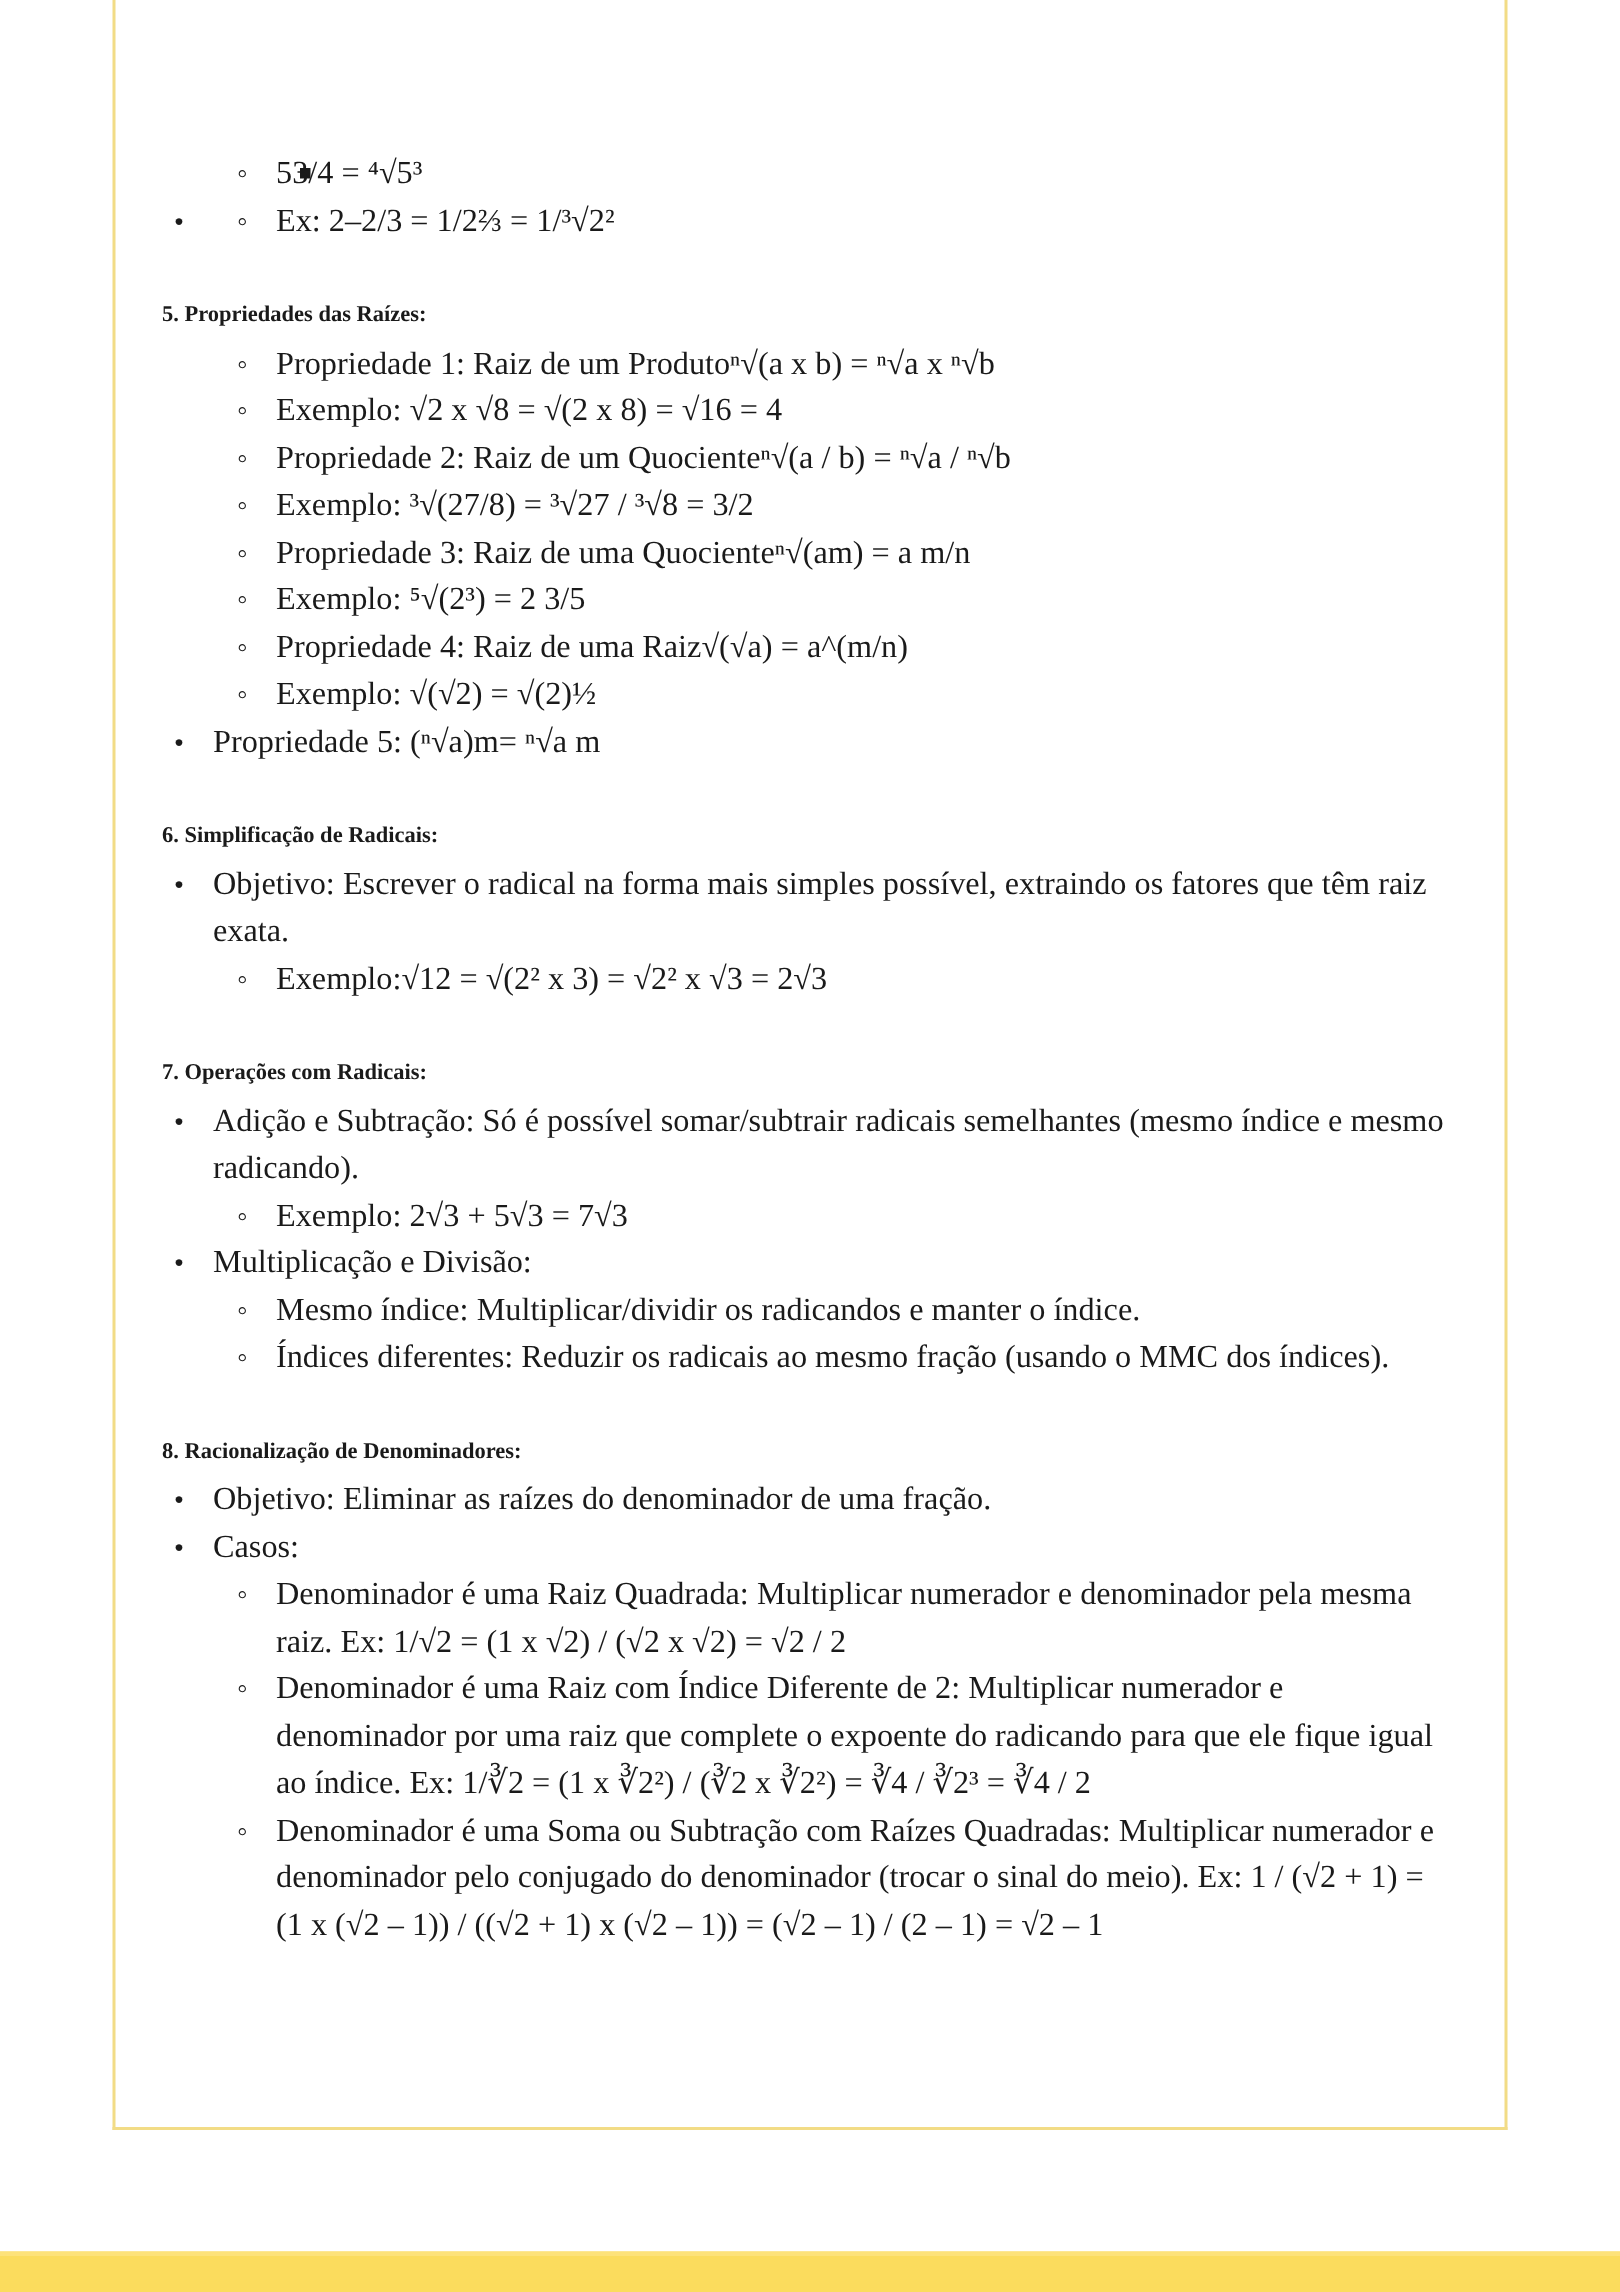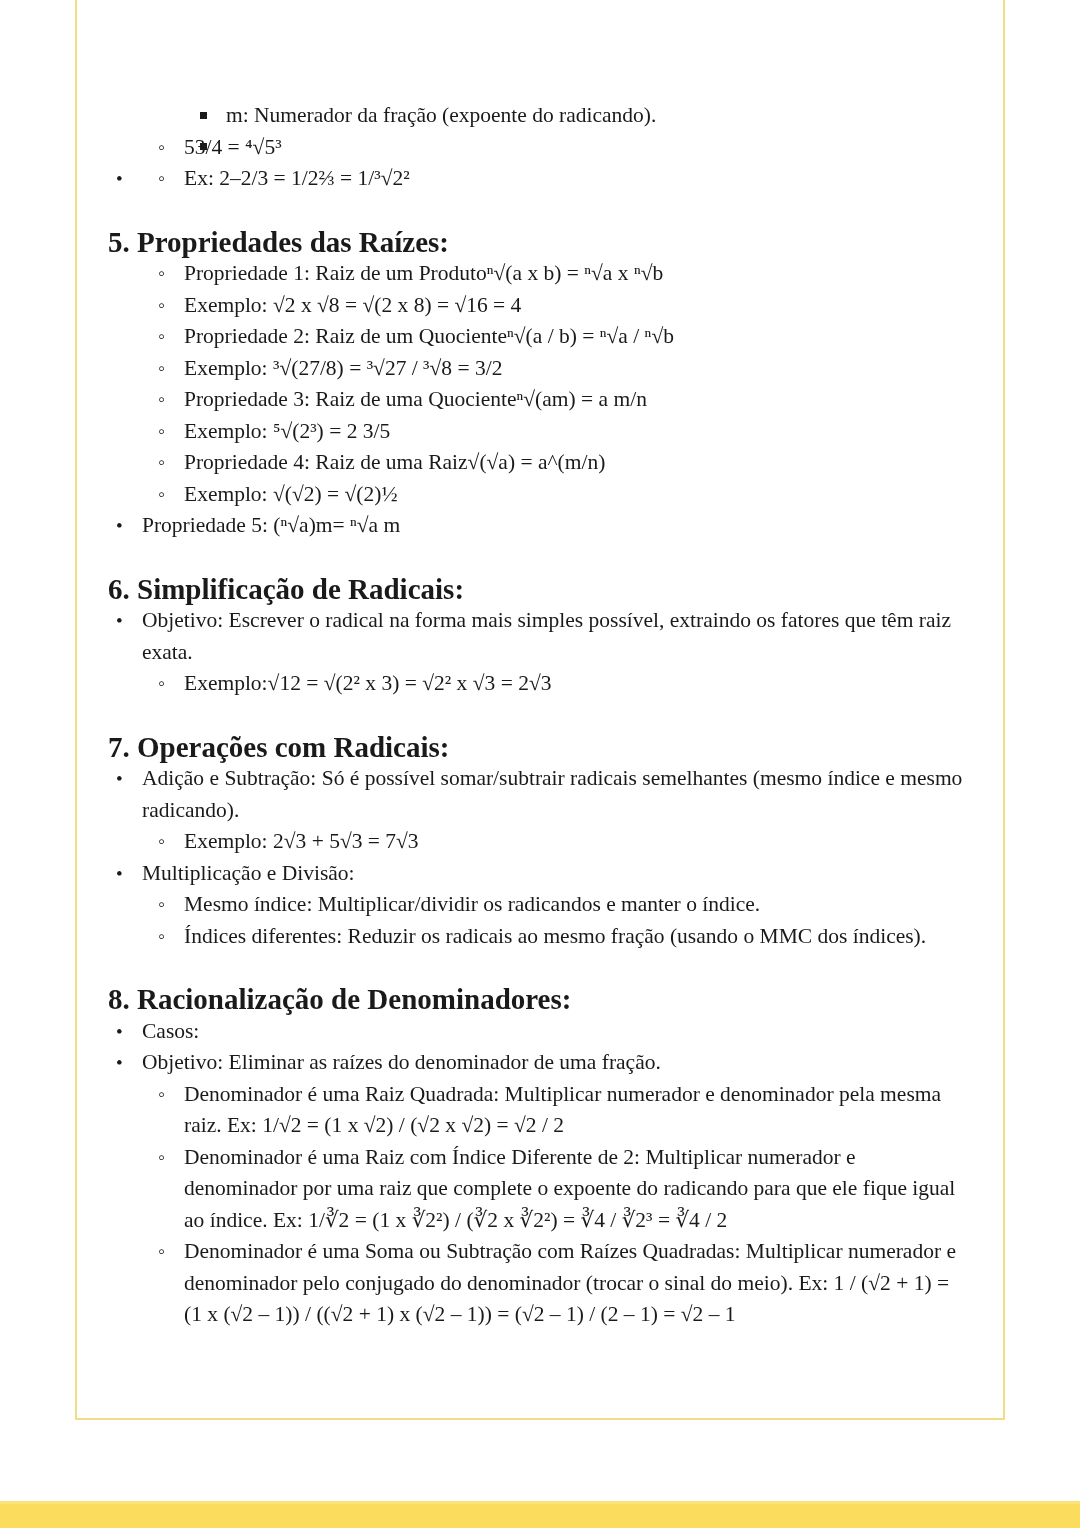--- a/index.html
+++ b/index.html
@@ -87,43 +87,39 @@
     display: inline-block;
     width: 7px; height: 7px;
     background: #1a1a1a;
     vertical-align: middle;
     position: relative;
     top: -2px;
   }
 
   
   .heading {
-    font-size: 29px;
+    font-size: 15px;
     line-height: 31.5px;
     font-weight: bold;
     margin: 0;
     padding: 0;
   }
 
   .gap-before-heading { height: 32px; }
 </style>
 </head>
 <body>
 
 <div class="page-frame"></div>
 
 <div class="content">
 
   <ul>
     <li class="lvl3">
       <span class="bullet"></span>
-      <span>m: Numerador da fração (expoente do radicando).</span>
-    </li>
-    <li class="lvl3">
-      <span class="bullet"></span>
     </li>
     <li class="lvl2">
       <span class="bullet"></span>
       <span>53/4 = ⁴√5³</span>
     </li>
     <li class="lvl1">
       <span class="bullet"></span>
     </li>
     <li class="lvl2">
       <span class="bullet"></span>
@@ -208,26 +204,26 @@
       <span class="bullet"></span>
       <span>Índices diferentes: Reduzir os radicais ao mesmo fração (usando o MMC dos índices).</span>
     </li>
   </ul>
 
   <div class="gap-before-heading"></div>
   <p class="heading">8. Racionalização de Denominadores:</p>
   <ul>
     <li class="lvl1">
       <span class="bullet"></span>
+      <span>Objetivo: Eliminar as raízes do denominador de uma fração.</span>
+    </li>
+    <li class="lvl1">
+      <span class="bullet"></span>
       <span>Casos:</span>
     </li>
-    <li class="lvl1">
-      <span class="bullet"></span>
-      <span>Objetivo: Eliminar as raízes do denominador de uma fração.</span>
-    </li>
     <li class="lvl2">
       <span class="bullet"></span>
       <span>Denominador é uma Raiz Quadrada: Multiplicar numerador e denominador pela mesma raiz. Ex: 1/√2 = (1 x √2) / (√2 x √2) = √2 / 2</span>
     </li>
     <li class="lvl2">
       <span class="bullet"></span>
       <span>Denominador é uma Raiz com Índice Diferente de 2: Multiplicar numerador e denominador por uma raiz que complete o expoente do radicando para que ele fique igual ao índice. Ex: 1/∛2 = (1 x ∛2²) / (∛2 x ∛2²) = ∛4 / ∛2³ = ∛4 / 2</span>
     </li>
     <li class="lvl2">
       <span class="bullet"></span>

